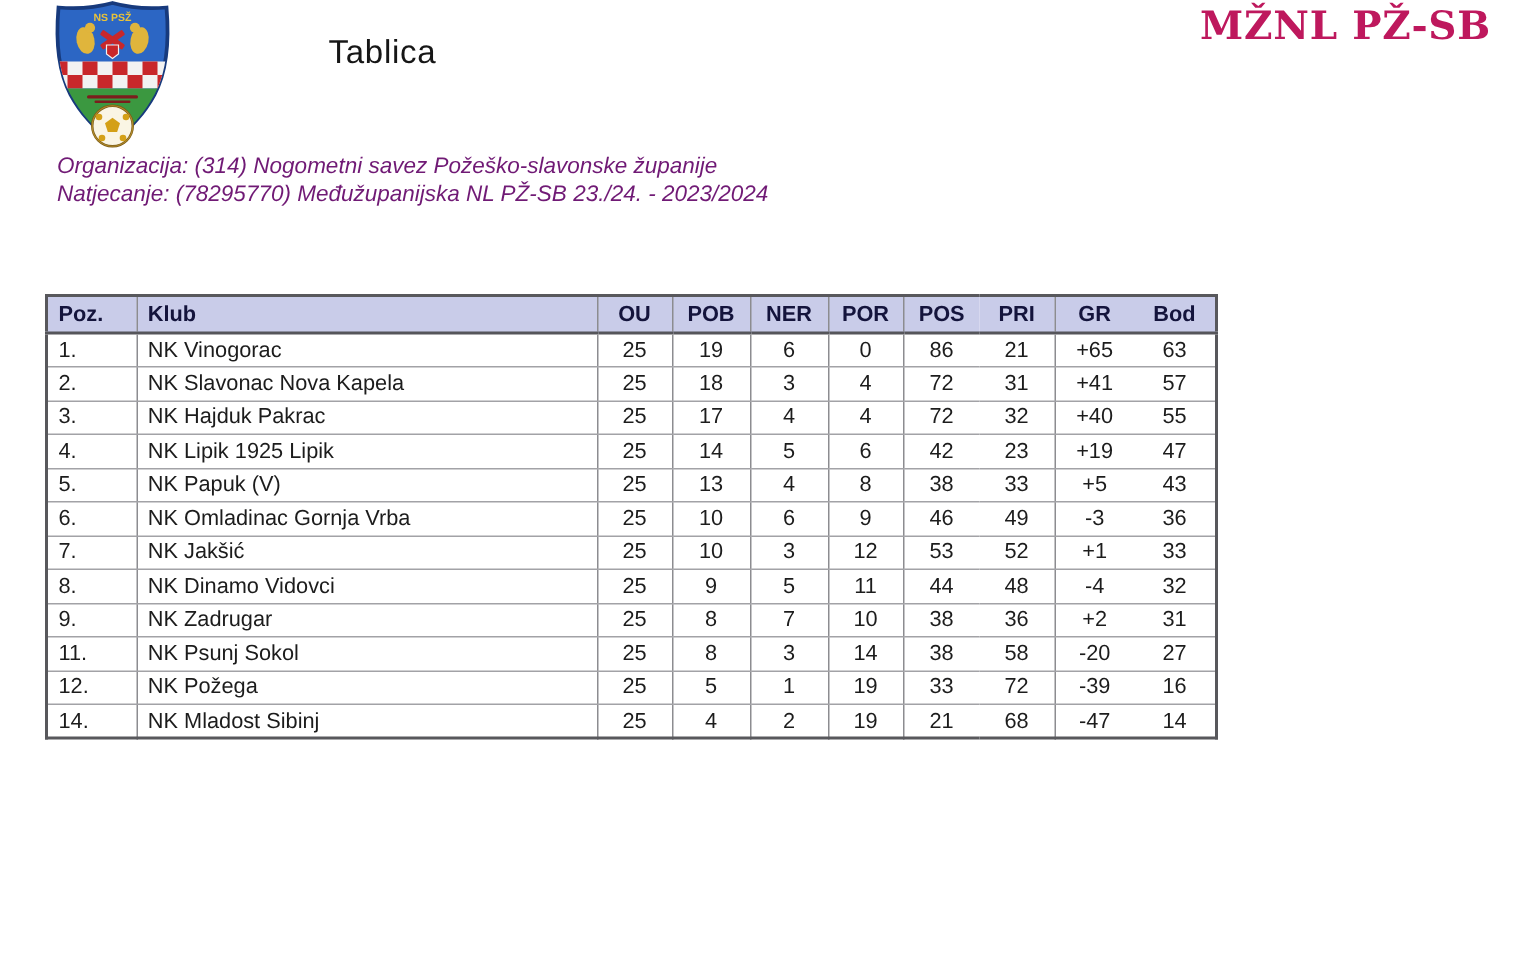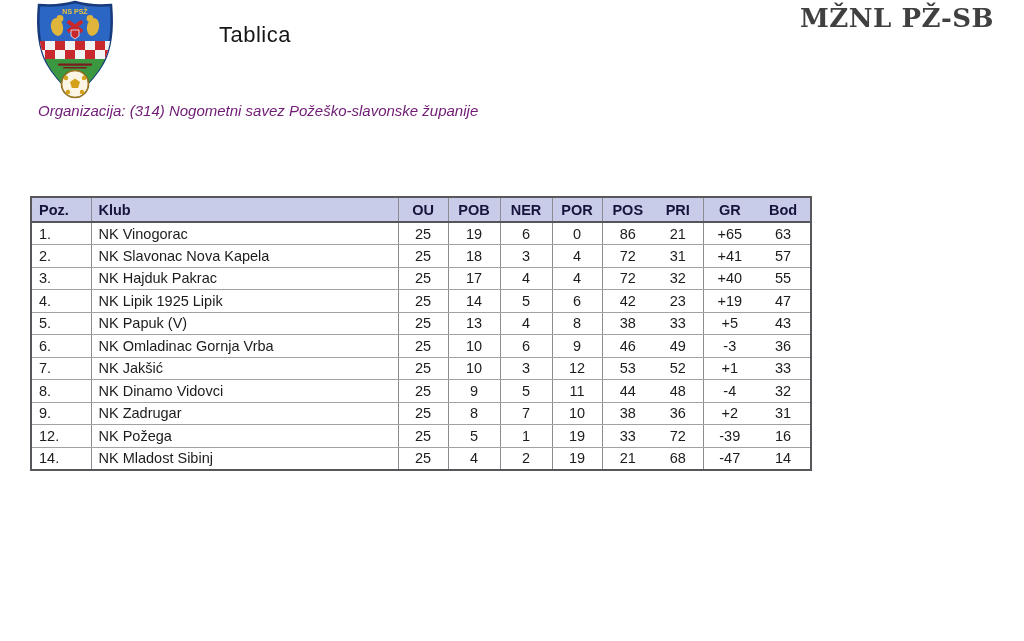--- a/index.html
+++ b/index.html
@@ -11,21 +11,21 @@
   .crest {
     position:absolute; left:30px; top:0; width:90px; height:102px;
   }
   .doc-title {
     position:absolute; left:150px; top:22px; width:210px; text-align:center;
     font-size:22px; font-weight:normal; color:#161616; letter-spacing:0.5px;
   }
   .league-title {
     position:absolute; top:3px; right:30px;
     font-family:"DejaVu Serif", serif; font-weight:bold;
-    font-size:26px; color:#404040; letter-spacing:0.5px;
+    font-size:26px; color:#be185d; letter-spacing:0.5px;
   }
   .meta {
     position:absolute; left:38px; top:101px;
     font-style:italic; font-size:15px; color:#701a75; line-height:19px;
   }
   table.standings {
     position:absolute; left:30px; top:196px;
     border-collapse:collapse; table-layout:fixed;
     border:2px solid #58585c;
   }
@@ -96,20 +96,21 @@
     <circle cx="52" cy="92" r="2.2" fill="#d4a017"></circle>
   </g>
 </svg>
 
 <div class="doc-title">Tablica</div>
 
 <div class="league-title">MŽNL PŽ-SB</div>
 
 <div class="meta">
   <div>Organizacija: (314) Nogometni savez Požeško-slavonske županije</div>
+  <div>Natjecanje: (78295770) Međužupanijska NL PŽ-SB 23./24. - 2023/2024</div>
 </div>
 
 <table class="standings">
   <thead>
       <tr id="head-row">
         <th class="w0 sep left">Poz.</th>
         <th class="w1 sep left">Klub</th>
         <th class="w2 sep">OU</th>
         <th class="w3 sep">POB</th>
         <th class="w4 sep">NER</th>
@@ -223,20 +224,32 @@
         <td class="w2 sep">25</td>
         <td class="w3 sep">8</td>
         <td class="w4 sep">7</td>
         <td class="w5 sep">10</td>
         <td class="w6">38</td>
         <td class="w7 sep">36</td>
         <td class="w8">+2</td>
         <td class="w9">31</td>
       </tr>
       <tr>
+        <td class="w0 sep left">11.</td>
+        <td class="w1 sep left">NK Psunj Sokol</td>
+        <td class="w2 sep">25</td>
+        <td class="w3 sep">8</td>
+        <td class="w4 sep">3</td>
+        <td class="w5 sep">14</td>
+        <td class="w6">38</td>
+        <td class="w7 sep">58</td>
+        <td class="w8">-20</td>
+        <td class="w9">27</td>
+      </tr>
+      <tr>
         <td class="w0 sep left">12.</td>
         <td class="w1 sep left">NK Požega</td>
         <td class="w2 sep">25</td>
         <td class="w3 sep">5</td>
         <td class="w4 sep">1</td>
         <td class="w5 sep">19</td>
         <td class="w6">33</td>
         <td class="w7 sep">72</td>
         <td class="w8">-39</td>
         <td class="w9">16</td>

